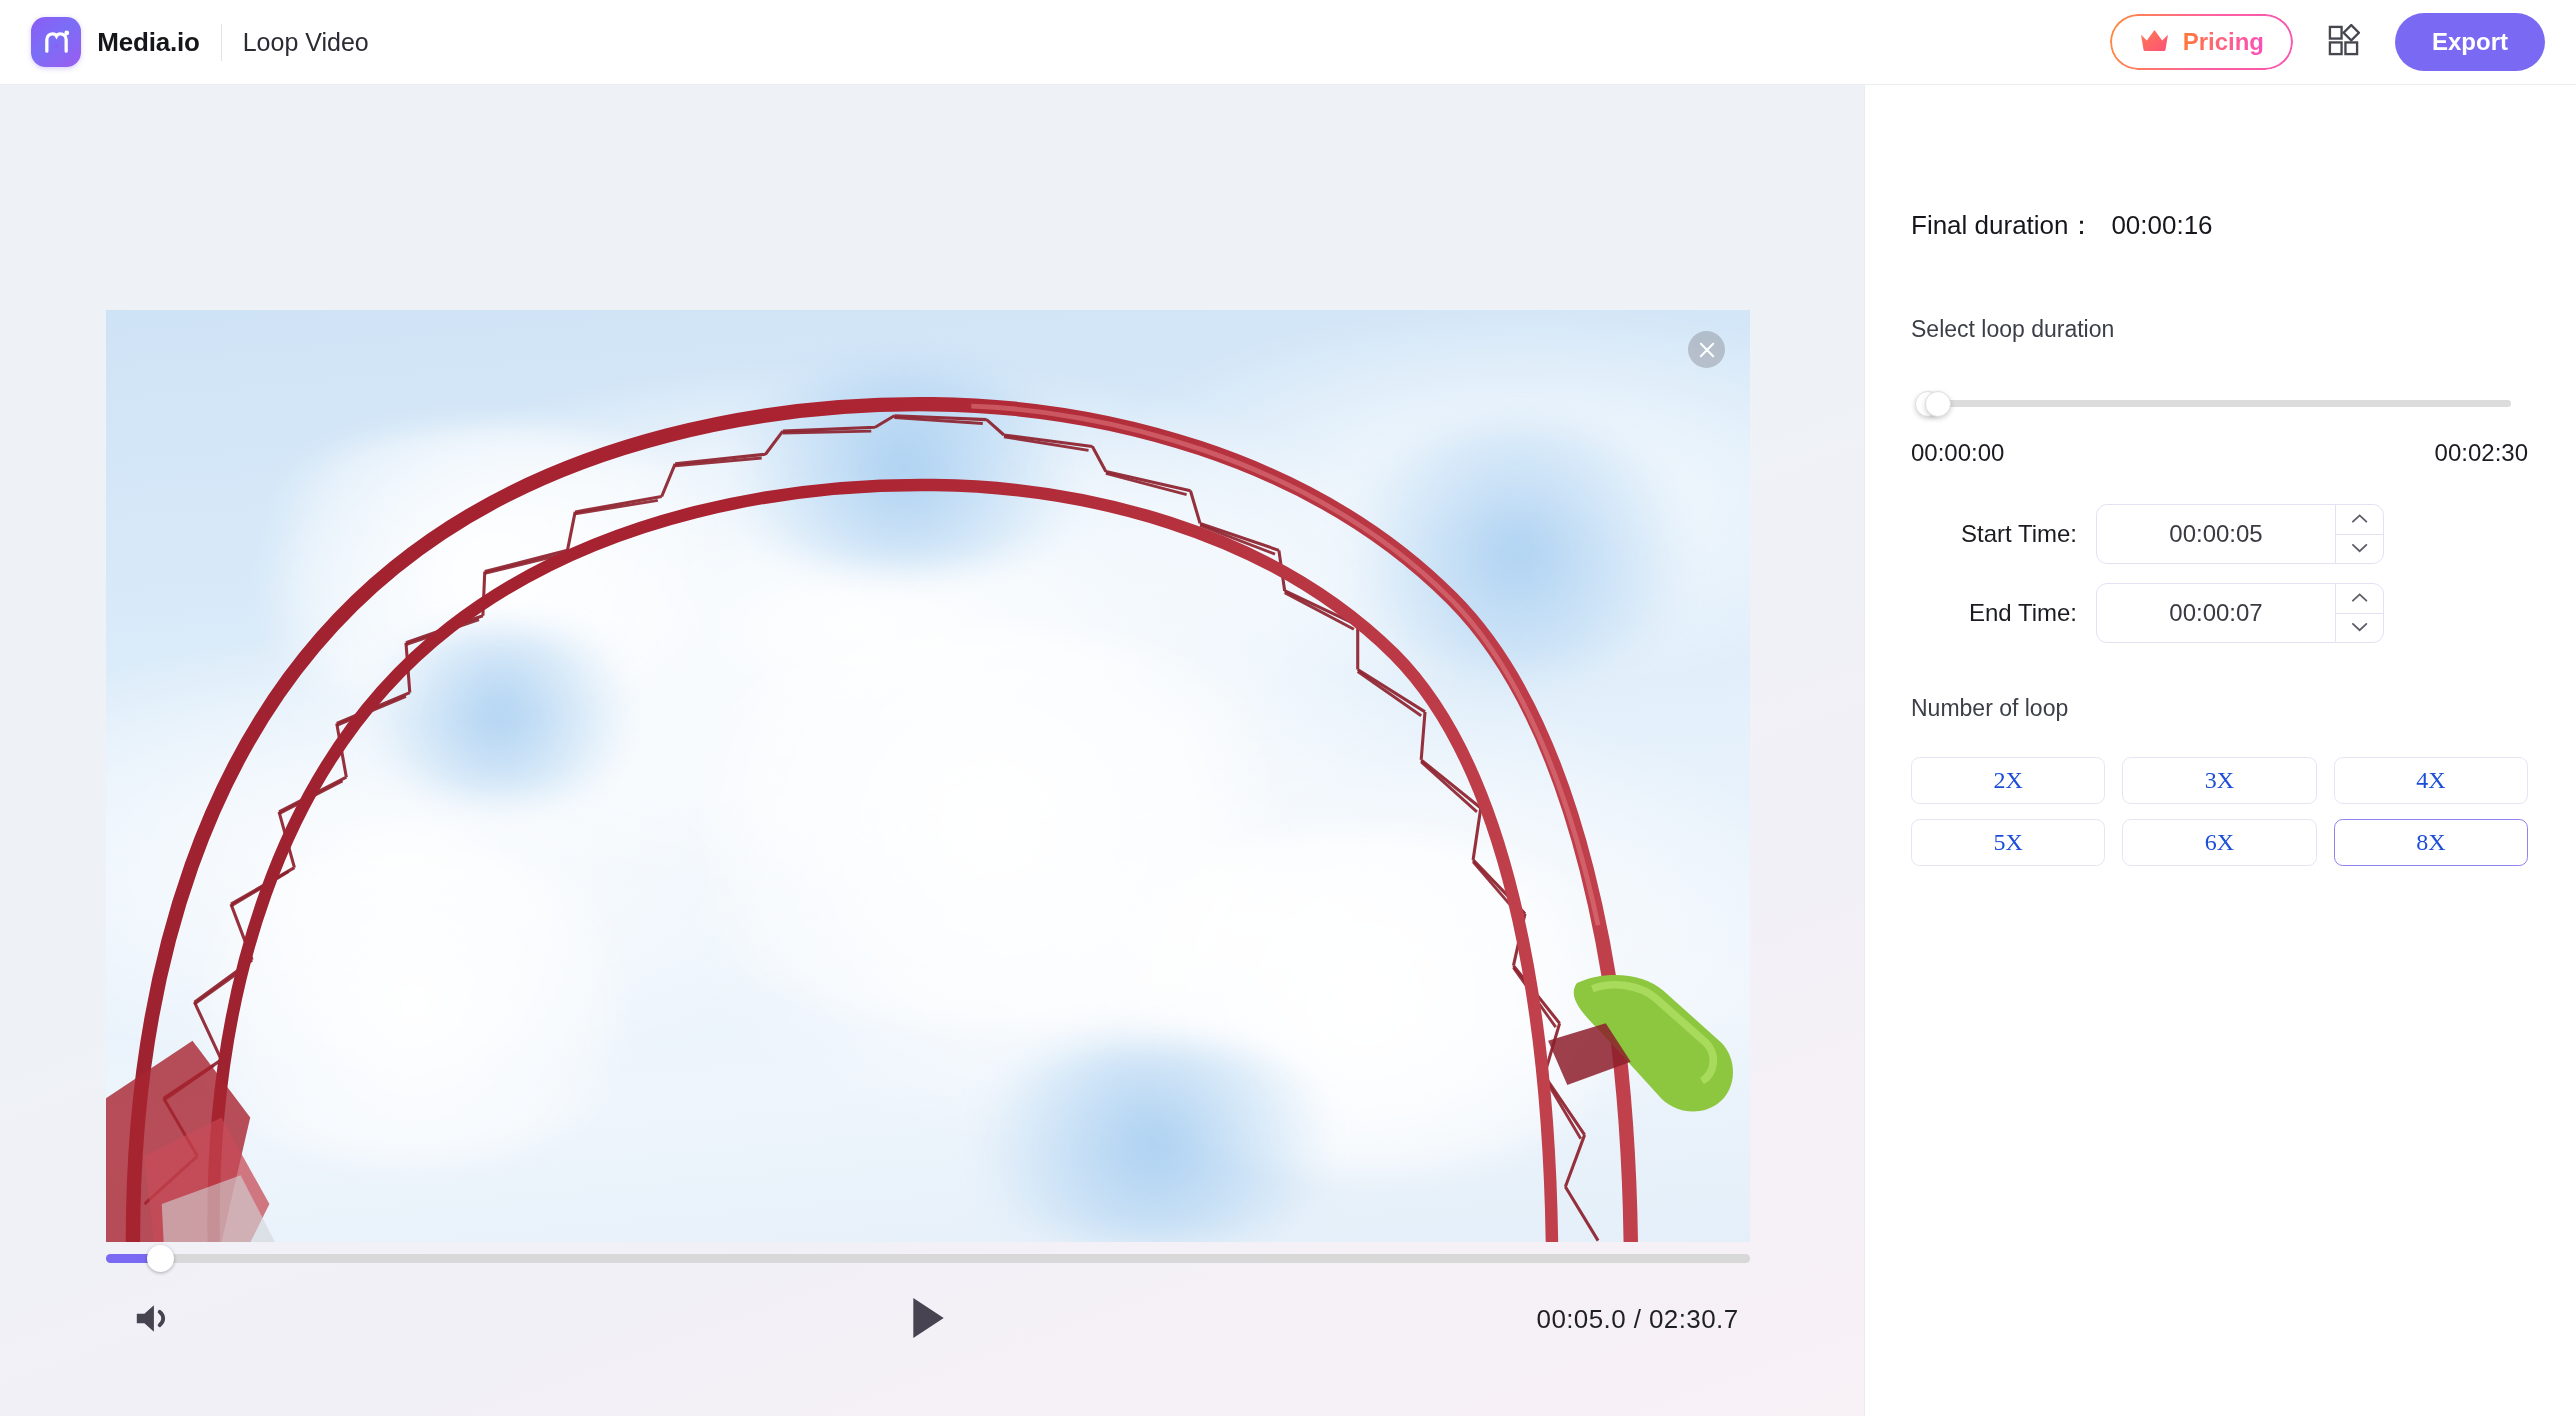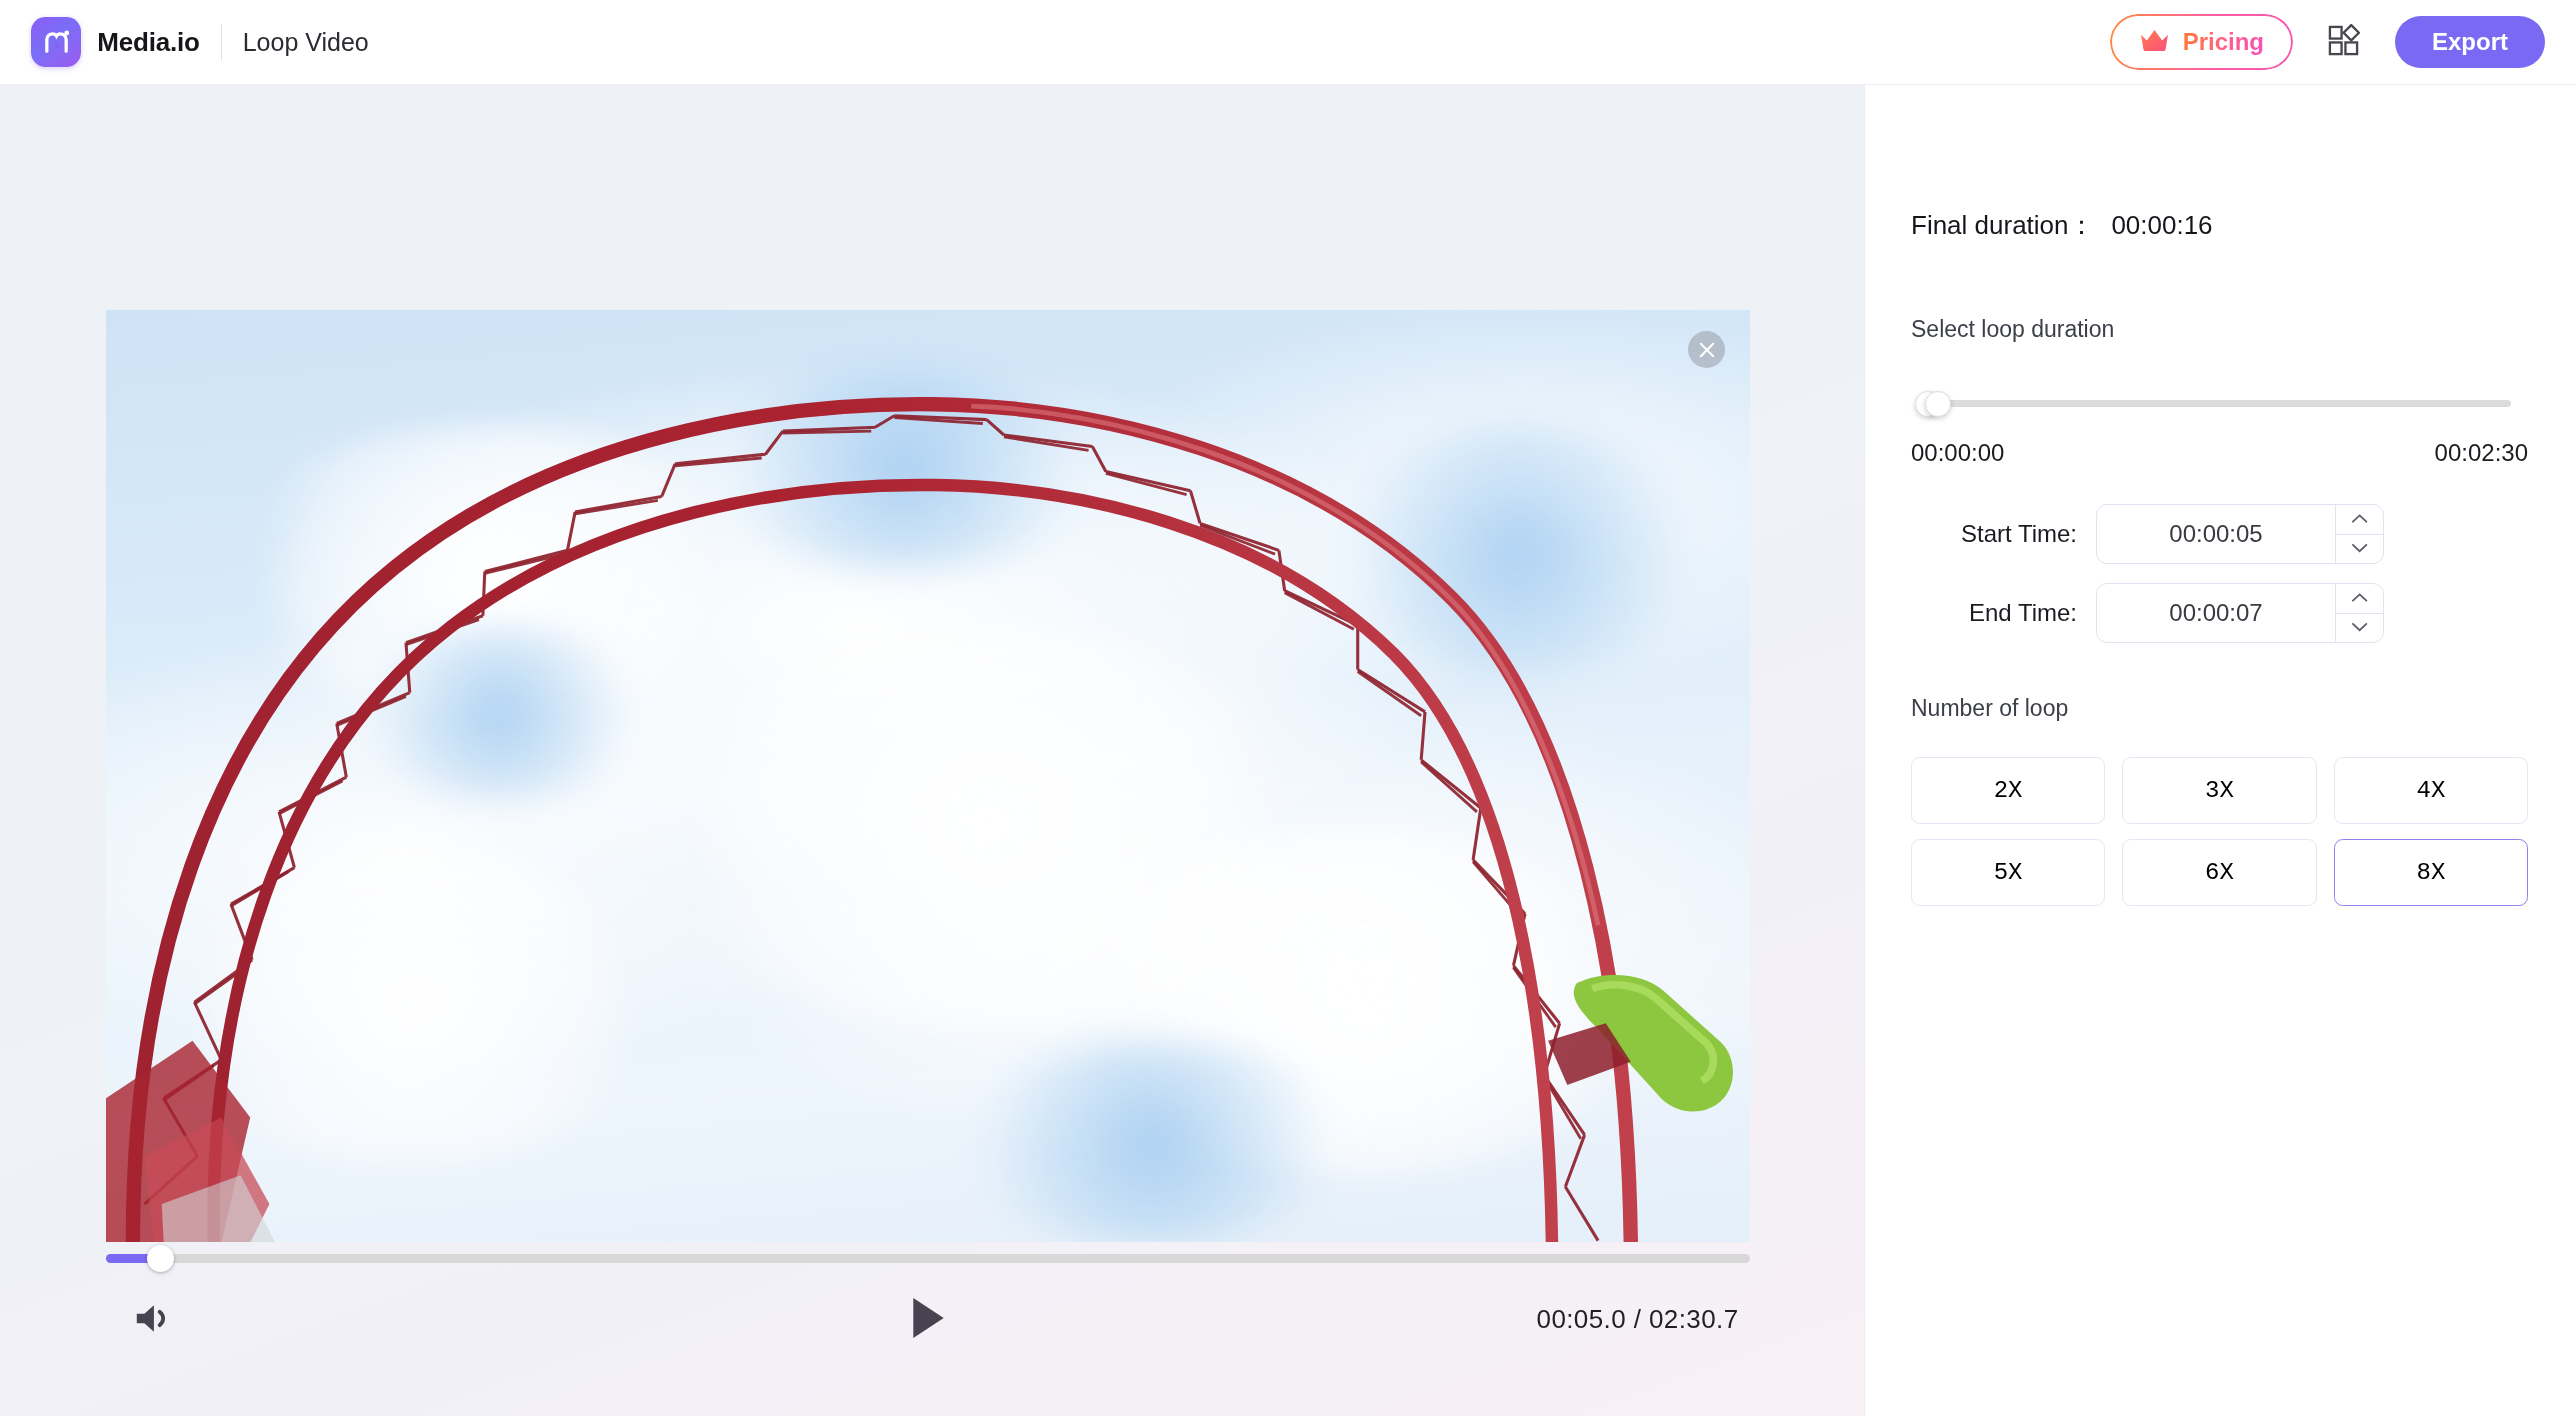--- a/index.html
+++ b/index.html
@@ -53,21 +53,21 @@
     font-size: 24px; font-weight: bold;
     background: linear-gradient(100deg, #ff7a33 0%, #ff5c8f 60%, #f94fbb 100%);
     -webkit-background-clip: text; background-clip: text; color: transparent;
   }
   .grid-btn {
     width: 60px; height: 56px; margin: 0 21px;
     display:flex; align-items:center; justify-content:center; cursor: pointer;
     background: transparent; border: none;
   }
   .export-btn {
-    height: 52px; padding: 0 37px; border-radius: 29px;
+    height: 58px; padding: 0 37px; border-radius: 29px;
     background: #7a6af3; color: #ffffff;
     font-size: 24px; font-weight: bold; border: none; cursor: pointer;
     display: flex; align-items: center; justify-content: center;
   }
 
   
   .body-row { flex: 1; display: flex; min-height: 0; }
 
   .stage {
     flex: 1; position: relative;
@@ -193,24 +193,24 @@
   }
   .spin-arrow {
     flex: 1; display:flex; align-items:center; justify-content:center; cursor: pointer;
     background: none; border: none;
   }
   .spin-arrow + .spin-arrow { border-top: 1px solid #e4e2f2; }
 
   .loop-label { margin-top: 52px; margin-bottom: 35px; }
   .loop-grid { display: grid; grid-template-columns: repeat(3, 1fr); gap: 15.4px 17.3px; }
   .loop-btn {
-    height: 67px; border: 1px solid #e7e5f3; border-radius: 8.7px;
-    background: #ffffff; font-size: 24px; color: #000000;
+    height: 47px; border: 1px solid #e7e5f3; border-radius: 8.7px;
+    background: #ffffff; font-size: 24px; color: #1d4ed8;
     display: flex; align-items: center; justify-content: center; cursor: pointer;
-    font-family: Liberation Mono, monospace;
+    font-family: Liberation Serif, serif;
   }
   .loop-btn.selected { border: 1.9px solid #8f83f0; }
 </style>
 </head>
 <body>
 
 <div class="app">
 
   <div class="header">
     <div class="brand">

